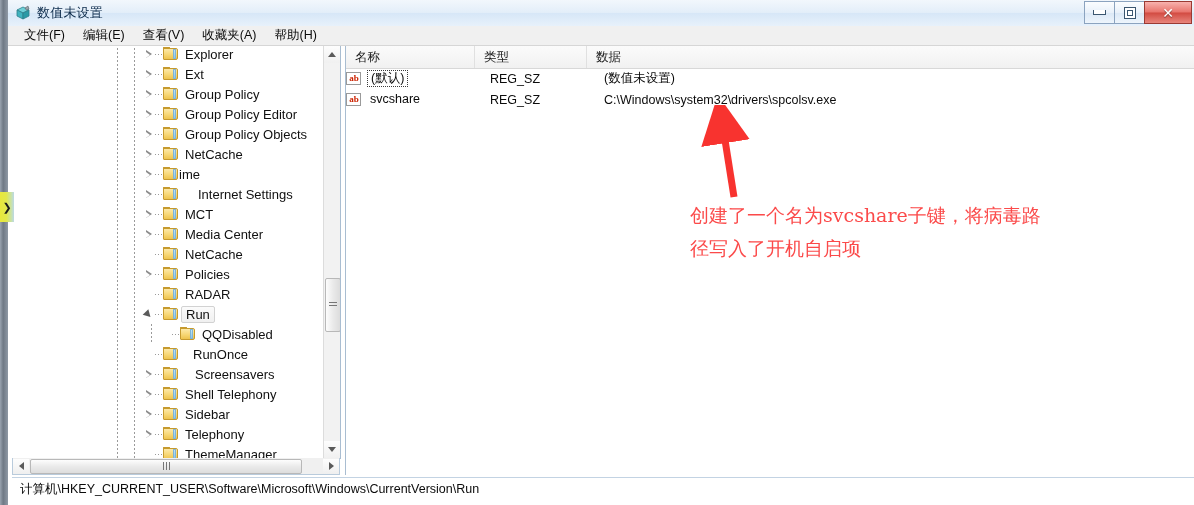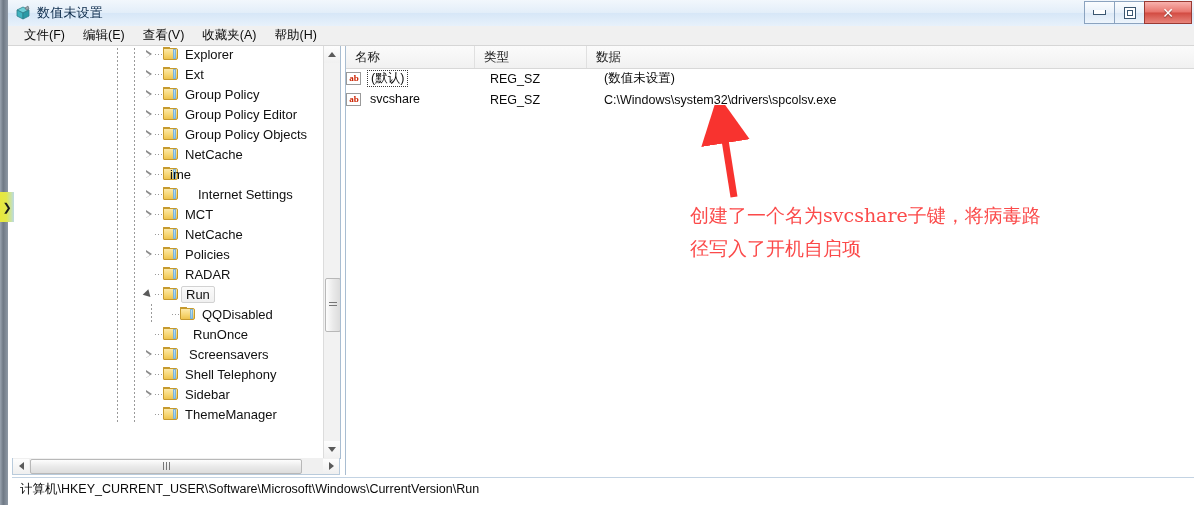--- a/index.html
+++ b/index.html
@@ -389,21 +389,21 @@
           <div class="tree-row">
             <span class="guide" style="left: 105px;"></span>
             <span class="guide" style="left: 122px;"></span>
             <span class="tri-c" style="left: 133px; top: 6px;"></span>
             <span class="dash" style="left: 143px;"></span>
             <span class="folder" style="left: 151px; top: 3px;">
               <span class="tab"></span>
               <span class="back"></span>
               <span class="spine"></span>
             </span>
-            <span class="tree-label" style="left: 158px;">ime</span>
+            <span class="tree-label" style="left: 167px;">ime</span>
           </div>
           <div class="tree-row">
             <span class="guide" style="left: 105px;"></span>
             <span class="guide" style="left: 122px;"></span>
             <span class="tri-c" style="left: 133px; top: 6px;"></span>
             <span class="dash" style="left: 143px;"></span>
             <span class="folder" style="left: 151px; top: 3px;">
               <span class="tab"></span>
               <span class="back"></span>
               <span class="spine"></span>
@@ -414,20 +414,32 @@
             <span class="guide" style="left: 105px;"></span>
             <span class="guide" style="left: 122px;"></span>
             <span class="tri-c" style="left: 133px; top: 6px;"></span>
             <span class="dash" style="left: 143px;"></span>
             <span class="folder" style="left: 151px; top: 3px;">
               <span class="tab"></span>
               <span class="back"></span>
               <span class="spine"></span>
             </span>
             <span class="tree-label" style="left: 173px;">MCT</span>
+          </div>
+          <div class="tree-row">
+            <span class="guide" style="left: 105px;"></span>
+            <span class="guide" style="left: 122px;"></span>
+            <span class="tri-c" style="left: 133px; top: 6px;"></span>
+            <span class="dash" style="left: 143px;"></span>
+            <span class="folder" style="left: 151px; top: 3px;">
+              <span class="tab"></span>
+              <span class="back"></span>
+              <span class="spine"></span>
+            </span>
+            <span class="tree-label" style="left: 173px;">Media Center</span>
           </div>
           <div class="tree-row">
             <span class="guide" style="left: 105px;"></span>
             <span class="guide" style="left: 122px;"></span>
             <span class="dash" style="left: 143px;"></span>
             <span class="folder" style="left: 151px; top: 3px;">
               <span class="tab"></span>
               <span class="back"></span>
               <span class="spine"></span>
             </span>
@@ -494,21 +506,21 @@
           <div class="tree-row">
             <span class="guide" style="left: 105px;"></span>
             <span class="guide" style="left: 122px;"></span>
             <span class="tri-c" style="left: 133px; top: 6px;"></span>
             <span class="dash" style="left: 143px;"></span>
             <span class="folder" style="left: 151px; top: 3px;">
               <span class="tab"></span>
               <span class="back"></span>
               <span class="spine"></span>
             </span>
-            <span class="tree-label" style="left: 177px;">Screensavers</span>
+            <span class="tree-label" style="left: 183px;">Screensavers</span>
           </div>
           <div class="tree-row">
             <span class="guide" style="left: 105px;"></span>
             <span class="guide" style="left: 122px;"></span>
             <span class="tri-c" style="left: 133px; top: 6px;"></span>
             <span class="dash" style="left: 143px;"></span>
             <span class="folder" style="left: 151px; top: 3px;">
               <span class="tab"></span>
               <span class="back"></span>
               <span class="spine"></span>
@@ -519,20 +531,32 @@
             <span class="guide" style="left: 105px;"></span>
             <span class="guide" style="left: 122px;"></span>
             <span class="tri-c" style="left: 133px; top: 6px;"></span>
             <span class="dash" style="left: 143px;"></span>
             <span class="folder" style="left: 151px; top: 3px;">
               <span class="tab"></span>
               <span class="back"></span>
               <span class="spine"></span>
             </span>
             <span class="tree-label" style="left: 173px;">Sidebar</span>
+          </div>
+          <div class="tree-row">
+            <span class="guide" style="left: 105px;"></span>
+            <span class="guide" style="left: 122px;"></span>
+            <span class="tri-c" style="left: 133px; top: 6px;"></span>
+            <span class="dash" style="left: 143px;"></span>
+            <span class="folder" style="left: 151px; top: 3px;">
+              <span class="tab"></span>
+              <span class="back"></span>
+              <span class="spine"></span>
+            </span>
+            <span class="tree-label" style="left: 173px;">Telephony</span>
           </div>
           <div class="tree-row">
             <span class="guide" style="left: 105px;"></span>
             <span class="guide" style="left: 122px;"></span>
             <span class="dash" style="left: 143px;"></span>
             <span class="folder" style="left: 151px; top: 3px;">
               <span class="tab"></span>
               <span class="back"></span>
               <span class="spine"></span>
             </span>

